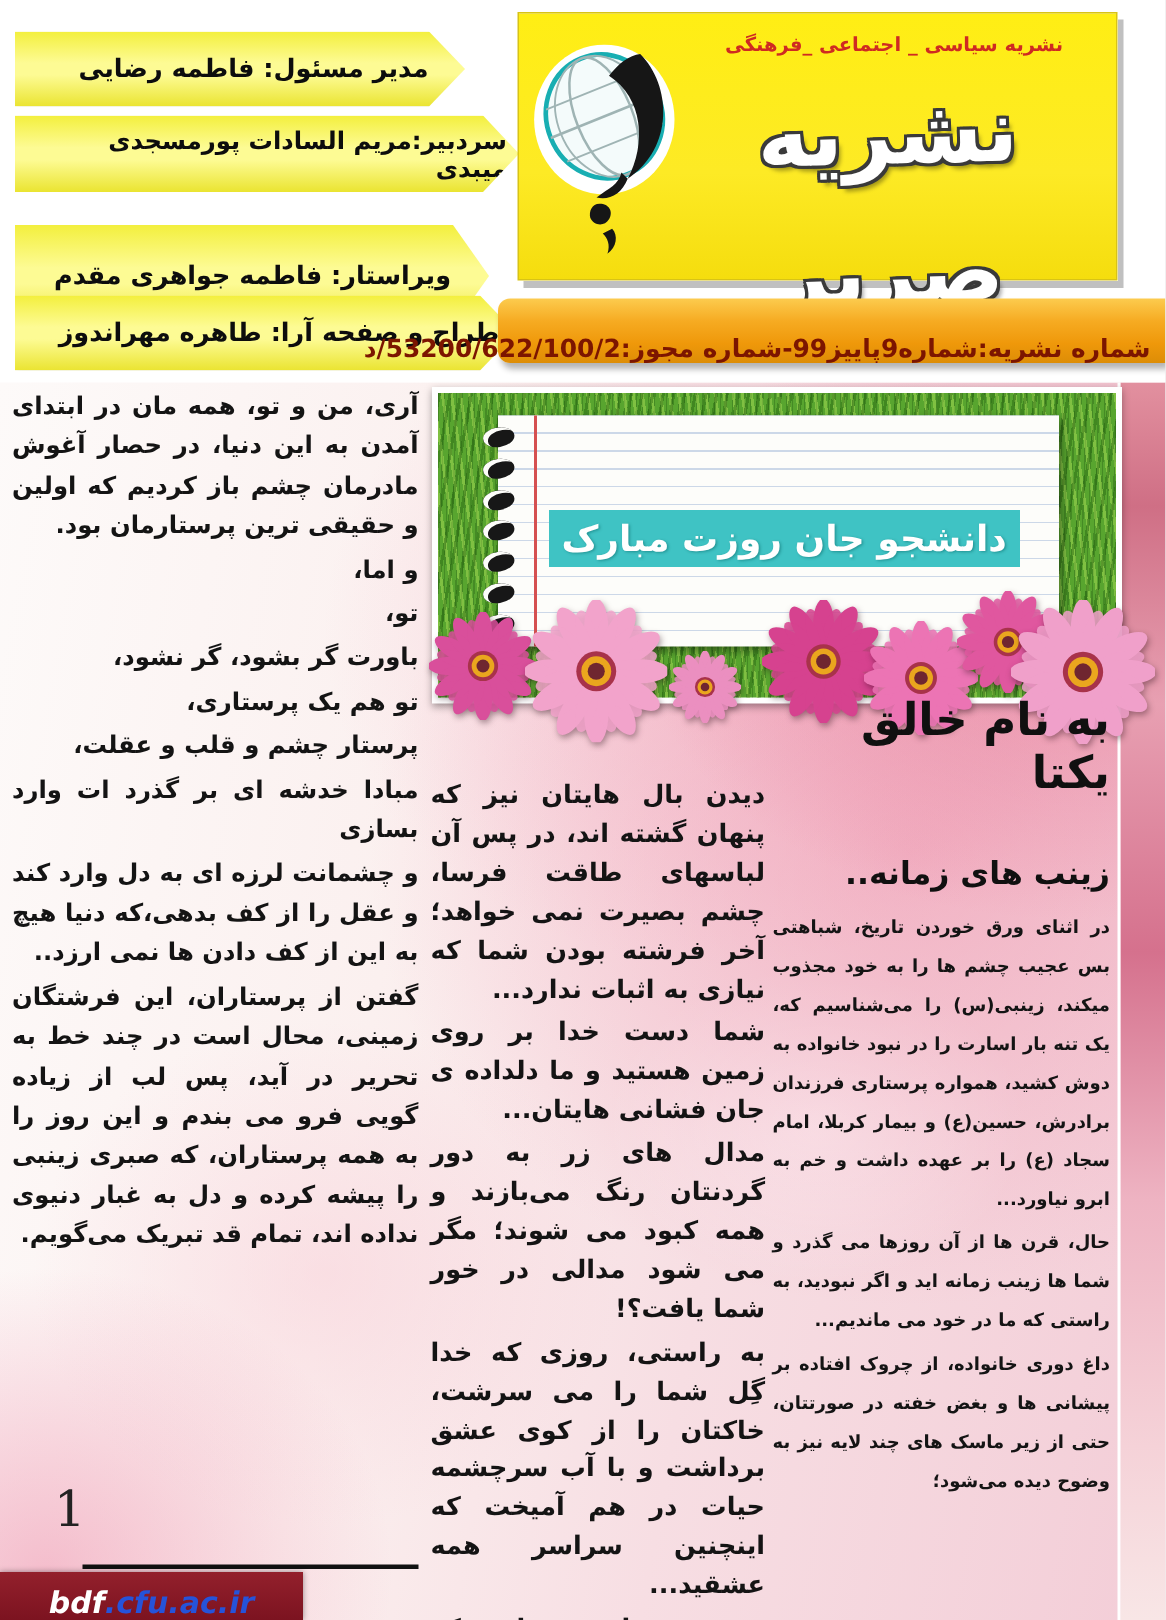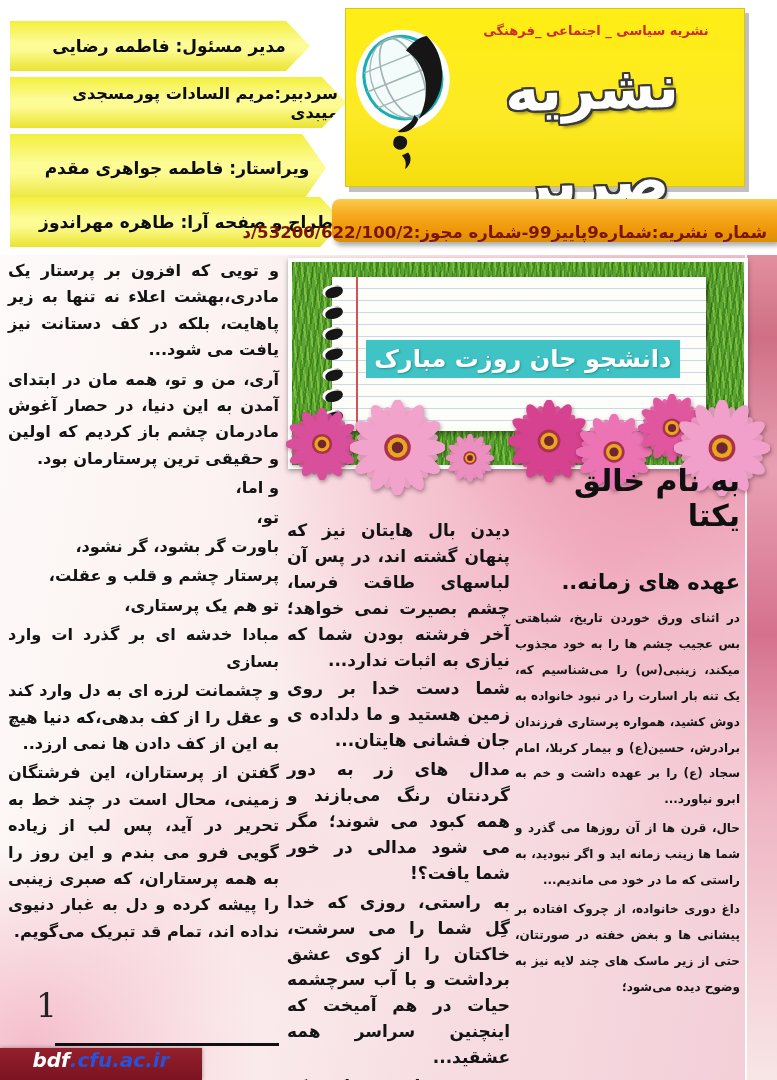--- a/index.html
+++ b/index.html
@@ -7,21 +7,21 @@
         background:#fff;font-family:"DejaVu Sans",sans-serif;direction:rtl;}
   
   .header{position:absolute;inset:0 0 auto 0;height:255px;background:#fff;}
   .staff-box{position:absolute;left:10px;display:flex;align-items:center;justify-content:center;
       font-weight:bold;font-size:17px;color:#0d0d0d;direction:rtl;padding:0 8px 0 26px;box-sizing:border-box;
       background:linear-gradient(180deg,#f3ef3d 0%,#fdfb94 42%,#fdfb94 58%,#eae431 100%);
       clip-path:polygon(0 0,calc(100% - 24px) 0,100% 50%,calc(100% - 24px) 100%,0 100%);
       filter:drop-shadow(2px 3px 2px rgba(0,0,0,.28));}
   .s1{top:21px;width:300px;height:50px;}
   .s2{top:77px;width:336px;height:51px;font-size:16.2px;}
-  .s3{top:134px;width:316px;height:68px;}
+  .s3{top:150px;width:316px;height:68px;justify-content:flex-end;}
   .s4{top:197px;width:334px;height:50px;}
   .masthead{position:absolute;left:345px;top:8px;width:400px;height:179px;
       background:linear-gradient(180deg,#ffee14 0%,#fdea25 60%,#f5dd0e 100%);
       border:1px solid #d8c316;box-shadow:4px 5px 0 rgba(140,140,140,.55);box-sizing:border-box;padding-left:36px;}
   .masthead-sub{position:absolute;top:14px;left:110px;right:8px;text-align:center;
       color:#cf2a22;font-size:13px;font-weight:bold;}
   .masthead-title{position:absolute;top:34px;left:102px;right:6px;text-align:center;
       font-size:58px;font-weight:bold;color:#fff;transform:rotate(-1.5deg);line-height:1.6;
       -webkit-text-stroke:2.5px #3a3a3a;paint-order:stroke fill;
       text-shadow:-2px -2px 0 #3a3a3a,2px -2px 0 #3a3a3a,-2px 2px 0 #3a3a3a,2px 2px 0 #3a3a3a,
@@ -71,21 +71,21 @@
   .col-mid p{line-height:25.9px;font-size:17px;}
   .col-right{position:absolute;left:515px;top:606px;width:225px;}
   .col-right p{line-height:25.9px;font-size:12px;}
   .bismillah{position:absolute;left:515px;top:463px;width:225px;text-align:right;direction:rtl;
       font-size:30px;font-weight:bold;color:#101010;}
   .zaynab-head{position:absolute;left:515px;top:570px;width:225px;text-align:right;direction:rtl;
       font-size:21px;font-weight:bold;color:#101010;}
   .author-line{position:absolute;left:55px;top:1043px;width:224px;border:0;border-top:3px solid #111;margin:0;}
   .page-number{position:absolute;left:36px;top:986px;font-family:"DejaVu Serif",serif;font-size:33px;color:#222;}
   .watermark{position:absolute;left:0;top:1048px;width:202px;height:32px;background:linear-gradient(180deg,#93202c,#7c1320);
-      display:flex;align-items:flex-start;justify-content:center;direction:ltr;
+      display:flex;align-items:flex-end;justify-content:center;direction:ltr;
       font-style:italic;font-weight:bold;font-size:20px;box-shadow:0 0 4px rgba(0,0,0,.4);}
   .wm-bold{color:#fff;}
   .wm-rest{color:#2653d9;}
 </style>
 </head>
 <body>
 
 <div class="page">
 
   <svg width="0" height="0" style="position:absolute" aria-hidden="true">
@@ -202,44 +202,43 @@
       </svg>
     <svg class="flower" style="left:350px;top:136px;color:#e0579f" width="68" height="68">
         <use href="#gerbera"></use>
       </svg>
     <svg class="flower" style="left:386px;top:142px;color:#f0a0ca" width="96" height="96">
         <use href="#gerbera"></use>
       </svg>
   </div>
 
   <div class="bismillah">به نام خالق یکتا</div>
-  <div class="zaynab-head">عهده های زمانه..</div>
+  <div class="zaynab-head">زینب های زمانه..</div>
 
   <div class="article col-right">
     <p>در اثنای ورق خوردن تاریخ، شباهتی بس عجیب چشم ها را به خود مجذوب میکند، زینبی(س) را می‌شناسیم که، یک تنه بار اسارت را در نبود خانواده به دوش کشید، همواره پرستاری فرزندان برادرش، حسین(ع) و بیمار کربلا، امام سجاد (ع) را بر عهده داشت و خم به ابرو نیاورد...</p>
     <p>حال، قرن ها از آن روزها می گذرد و شما ها زینب زمانه اید و اگر نبودید، به راستی که ما در خود می ماندیم...</p>
     <p>داغ دوری خانواده، از چروک افتاده بر پیشانی ها و بغض خفته در صورتتان، حتی از زیر ماسک های چند لایه نیز به وضوح دیده می‌شود؛</p>
   </div>
 
   <div class="article col-mid">
     <p>دیدن بال هایتان نیز که پنهان گشته اند، در پس آن لباسهای طاقت فرسا، چشم بصیرت نمی خواهد؛ آخر فرشته بودن شما که نیازی به اثبات ندارد...</p>
     <p>شما دست خدا بر روی زمین هستید  و ما دلداده ی جان فشانی هایتان...</p>
     <p>مدال های زر به دور گردنتان رنگ می‌بازند و همه کبود می شوند؛ مگر می شود مدالی در خور شما یافت؟!</p>
     <p>به راستی، روزی که خدا گِل شما را می سرشت، خاکتان را از کوی عشق برداشت و با آب سرچشمه حیات در هم آمیخت که اینچنین سراسر همه عشقید...</p>
     <p>در عجبم از مردمانی که مقابل التماس هایتان، انگشت در گوش فرو کرده و عزیمت سفر می کنند...</p>
   </div>
 
   <div class="article col-left">
-    <p>و تویی که افزون بر پرستار یک مادری،بهشت اعلاء نه تنها به زیر پاهایت، بلکه در کف دستانت نیز یافت می شود...</p>
     <p>آری، من و تو، همه مان در ابتدای آمدن به این دنیا، در حصار آغوش مادرمان چشم باز کردیم که اولین و حقیقی ترین پرستارمان بود.</p>
     <p>و اما،</p>
     <p>تو،</p>
     <p>باورت گر بشود، گر نشود،</p>
+    <p>تو هم یک پرستاری،</p>
     <p>پرستار چشم و قلب و عقلت،</p>
-    <p>تو هم یک پرستاری،</p>
     <p>مبادا خدشه ای بر گذرد ات وارد بسازی</p>
     <p>و چشمانت لرزه ای به دل وارد کند و عقل را از کف بدهی،که دنیا هیچ به این از کف دادن ها نمی ارزد..</p>
     <p>گفتن از پرستاران، این فرشتگان زمینی، محال است در چند خط به تحریر در آید، پس لب از زیاده گویی فرو می بندم و این روز را به همه پرستاران، که صبری زینبی را پیشه کرده و دل به غبار دنیوی نداده اند، تمام قد تبریک می‌گویم.</p>
 
   </div>
 
   <div class="page-number">1</div>
   <hr class="author-line">
   <div class="watermark">
     <span class="wm-bold">bdf</span>

